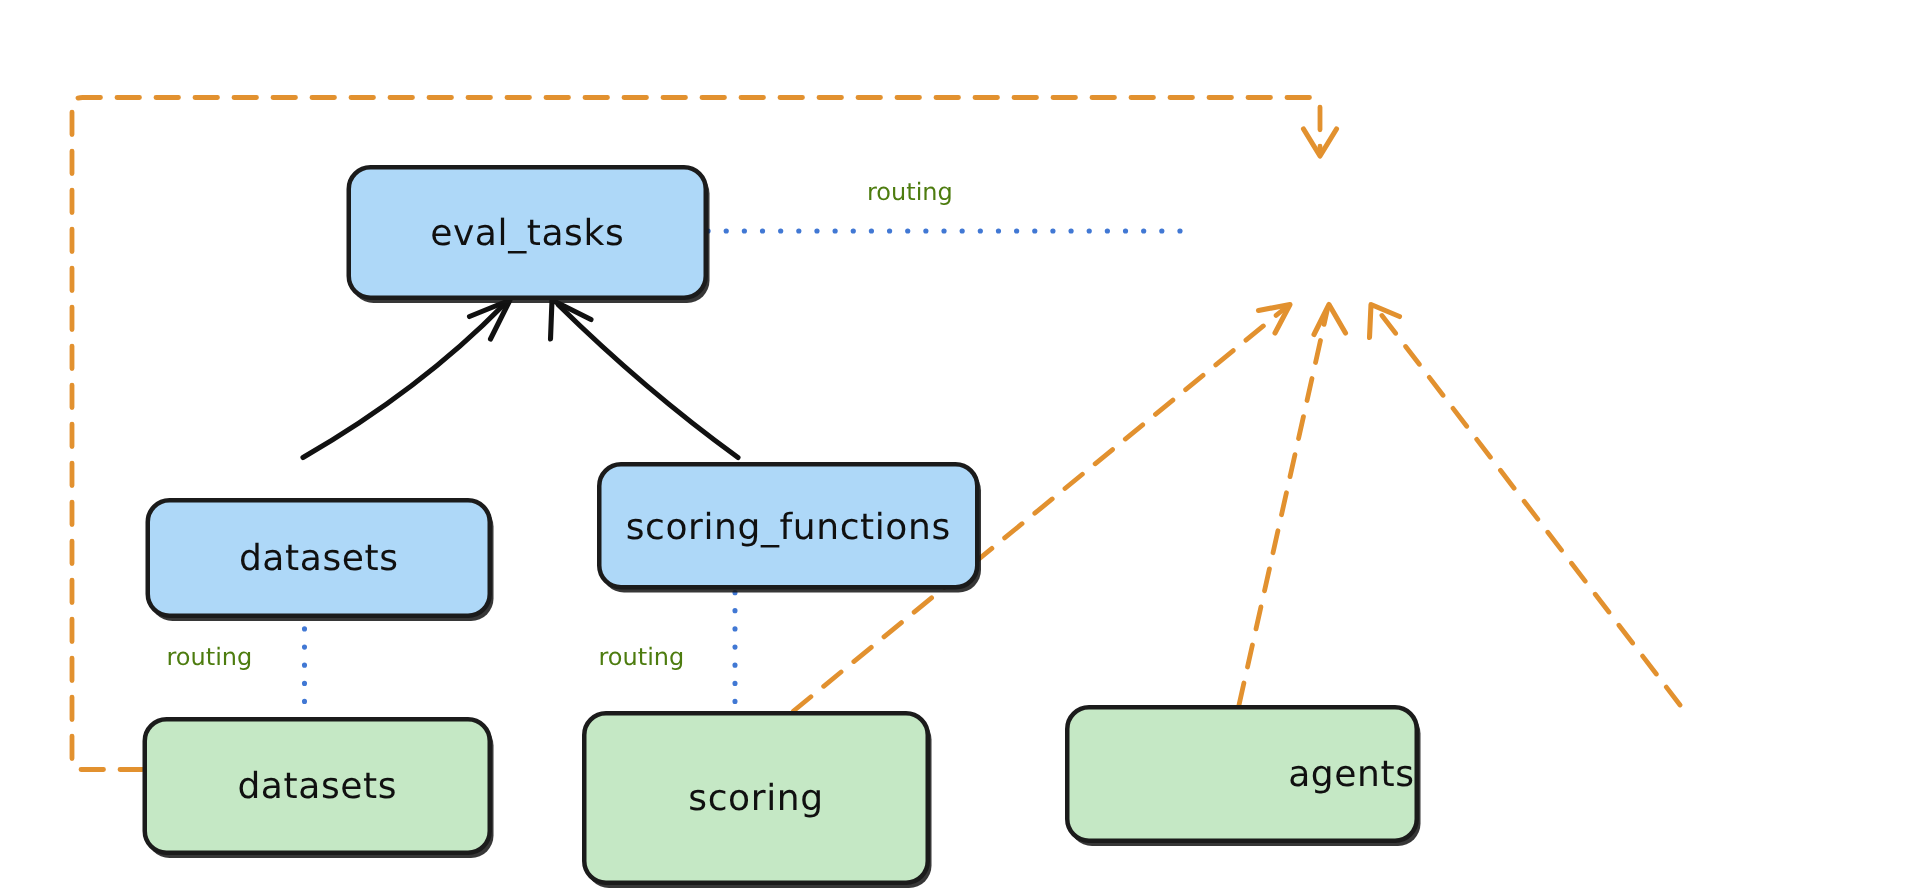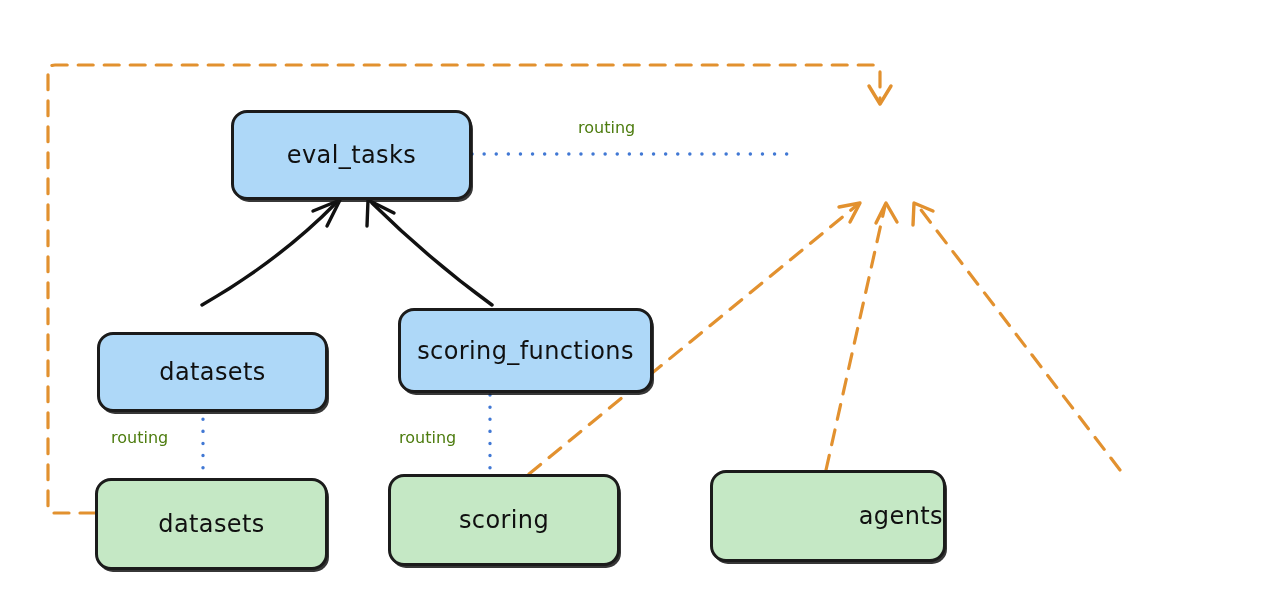--- a/index.html
+++ b/index.html
@@ -112,21 +112,21 @@
   </div>
 
   <div class="node node-api" style="left:398px; top:308px; width:255px; height:85px;">
     <span class="node-label">scoring_functions</span>
   </div>
 
   <div class="node node-provider" style="left:95px; top:478px; width:233px; height:92px;">
     <span class="node-label">datasets</span>
   </div>
 
-  <div class="node node-provider" style="left:388px; top:474px; width:232px; height:92px;">
+  <div class="node node-provider" style="left:388px; top:474px; width:232px; height:116px;">
     <span class="node-label">scoring</span>
   </div>
 
   <div class="node node-provider" style="left:710px; top:470px; width:236px; height:92px;justify-content:flex-end;">
     <span class="node-label">agents</span>
   </div>
 
 
   <div class="edge-label" style="left:578px; top:118px;">routing</div>
 

